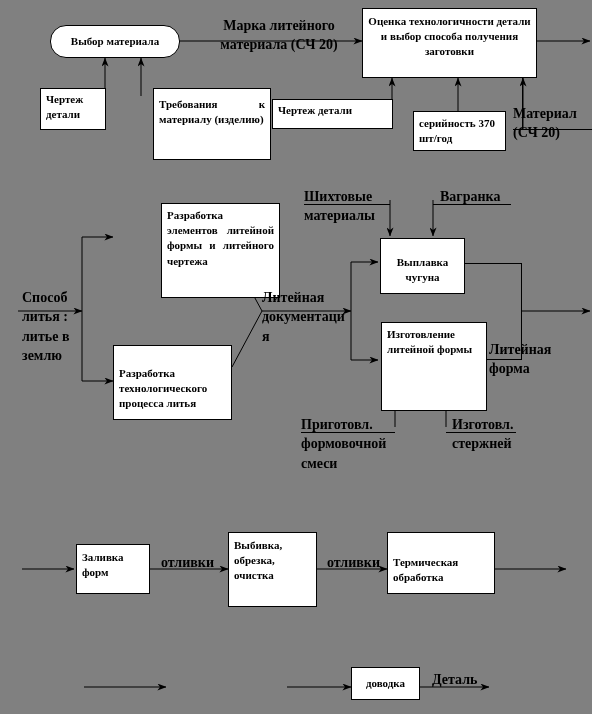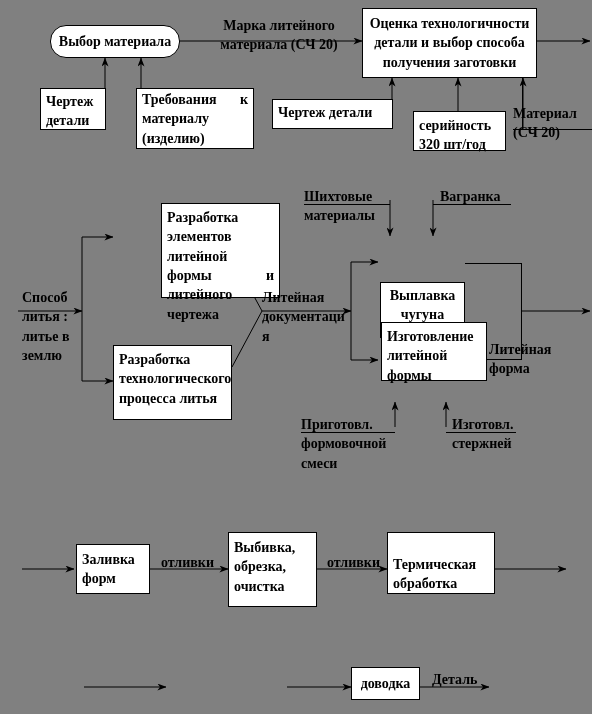--- a/index.html
+++ b/index.html
@@ -15,21 +15,21 @@
     font-family: "Liberation Serif", "DejaVu Serif", serif;
     overflow: hidden;
   }
   .box {
     position: absolute;
     background: #ffffff;
     border: 1px solid #000000;
     box-sizing: border-box;
     color: #000000;
     font-weight: bold;
-    font-size: 14px;
+    font-size: 11px;
     line-height: 1.38;
     padding: 4px 5px;
     text-align: center;
   }
   .box.left { text-align: left; }
   .box.just { text-align: justify; text-align-last: left; }
   .lbl {
     position: absolute;
     color: #000000;
     font-weight: bold;
@@ -123,51 +123,51 @@
   </div>
 
   <div class="box" style="left:362px; top:8px; width:175px; height:70px; padding-top:5px;">
     <span>Оценка технологичности  детали и выбор способа получения заготовки</span>
   </div>
 
   <div class="box left" style="left:40px; top:88px; width:66px; height:42px; padding-top:3px;">
     <span>Чертеж детали</span>
   </div>
 
-  <div class="box just" style="left:136px; top:88px; width:118px; height:61px; padding-top:1px;">
+  <div class="box just" style="left:153px; top:88px; width:118px; height:72px; padding-top:8px;">
     <span>Требования     к материалу (изделию)</span>
   </div>
 
   <div class="box left" style="left:272px; top:99px; width:121px; height:30px; padding-top:3px;">
     <span>Чертеж детали</span>
   </div>
 
   <div class="box left" style="left:413px; top:111px; width:93px; height:40px; padding-top:4px;">
-    <span>серийность 320 шт/год</span>
+    <span>серийность 370 шт/год</span>
   </div>
 
   <div class="lbl ctr" style="left:208px; top:16px; width:142px;">Марка литейного
 материала (СЧ 20)</div>
 
   <div class="lbl" style="left:513px; top:104px; width:76px;">Материал
 (СЧ 20)</div>
 
   <div class="box just" style="left:113px; top:203px; width:119px; height:95px; padding-top:4px;margin-left:48px;">
     <span>Разработка элементов литейной формы              и литейного чертежа</span>
   </div>
 
-  <div class="box left" style="left:113px; top:345px; width:119px; height:75px; padding-top:4px;">
+  <div class="box left" style="left:113px; top:345px; width:119px; height:75px; padding-top:20px;">
     <span>Разработка технологического процесса литья</span>
   </div>
 
-  <div class="box" style="left:380px; top:238px; width:85px; height:56px; padding-top:3px;margin-top:44px;">
+  <div class="box" style="left:380px; top:238px; width:85px; height:56px; padding-top:16px;">
     <span>Выплавка чугуна</span>
   </div>
 
-  <div class="box left" style="left:381px; top:322px; width:106px; height:59px; ">
+  <div class="box left" style="left:381px; top:322px; width:106px; height:89px; ">
     <span>Изготовление литейной формы</span>
   </div>
 
   <div class="lbl" style="left:22px; top:288px; width:60px;">Способ
 литья :
 литье в
 землю</div>
 
   <div class="lbl" style="left:262px; top:288px; width:56px;">Литейная
 документаци

